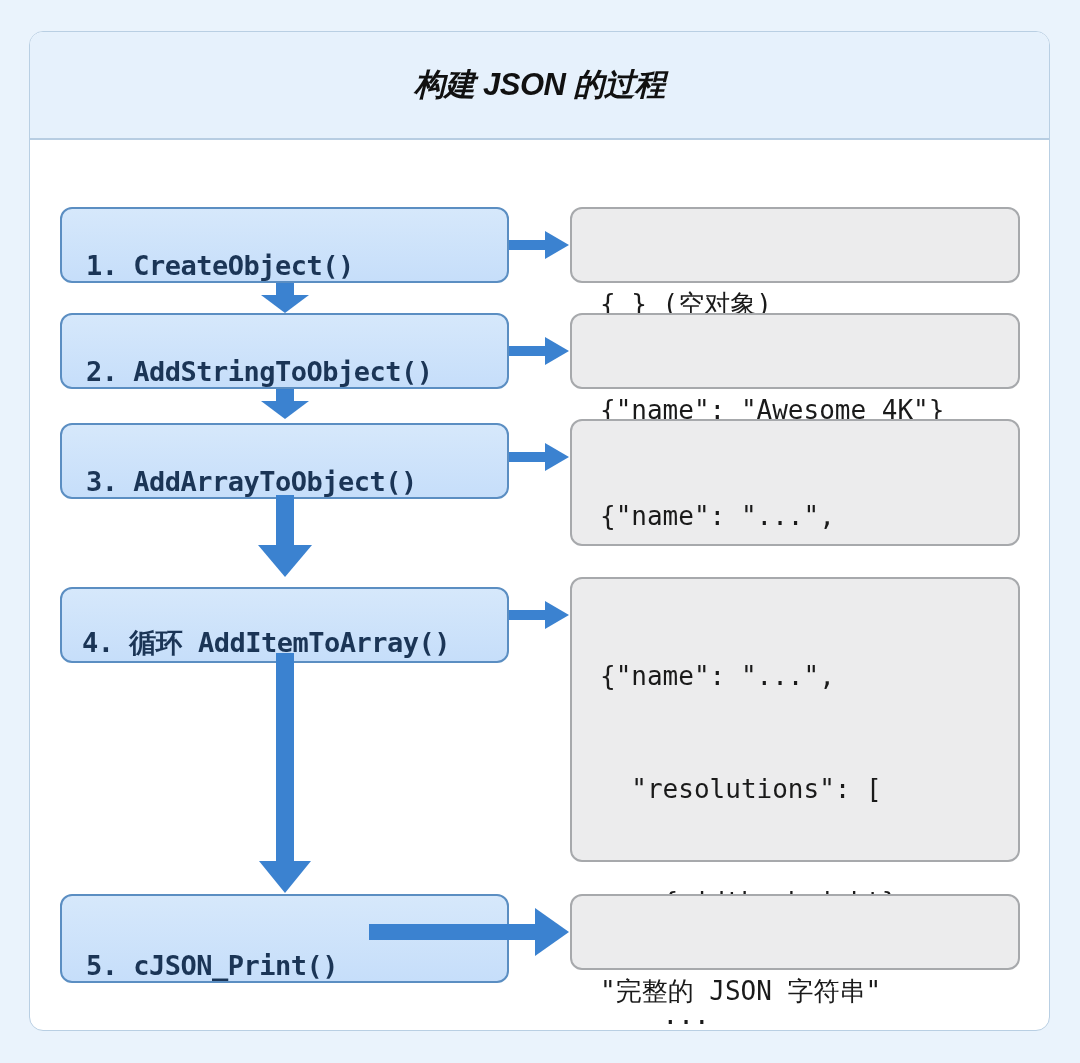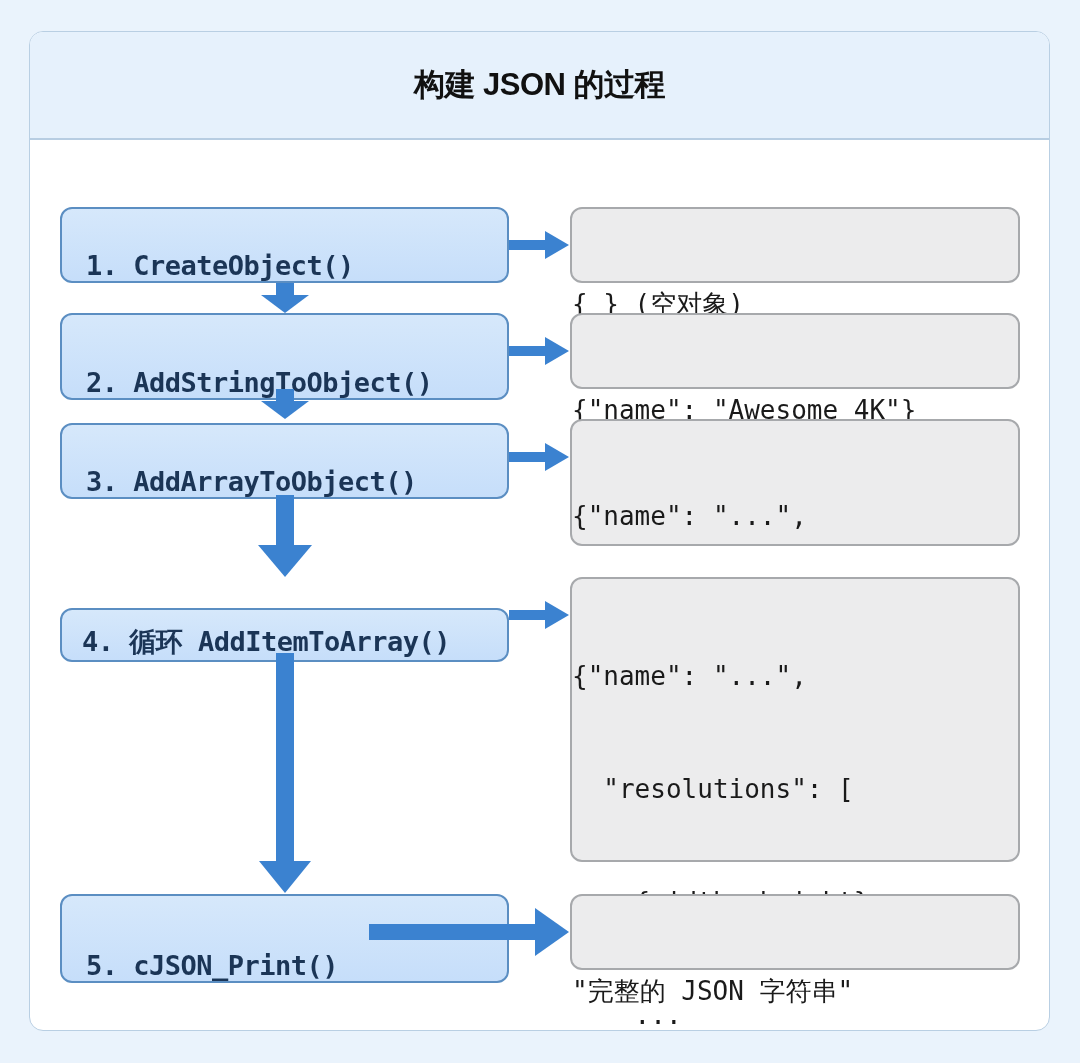--- a/index.html
+++ b/index.html
@@ -21,65 +21,67 @@
   .card-header {
     position:absolute; left:0; top:0; width:100%; height:106px;
     background:#e6f1fc;
     border-bottom:2px solid #b7cde2;
     display:flex; align-items:center; justify-content:center;
   }
   .title {
     font-family:"Liberation Sans", sans-serif;
     font-weight:bold; font-size:31px; color:#111;
     letter-spacing:-0.5px;
+    font-style:italic;
   }
   .step {
     position:absolute; left:60px; width:449px;
     background:linear-gradient(#d6e8fb, #c6defa);
     border:2px solid #5b8ec2;
     border-radius:12px;
     box-sizing:border-box;
     display:flex; align-items:flex-end;
     padding-left:24px;
     font-family:"DejaVu Sans Mono", monospace;
     font-weight:bold; font-size:27px; color:#1b3556;
     letter-spacing:-0.5px;
   }
   .result {
     position:absolute; left:570px; width:450px;
     background:#ececed;
     border:2px solid #a7a9ac;
     border-radius:12px;
     box-sizing:border-box;
+    padding-left:28px;
     font-family:"DejaVu Sans Mono", monospace;
     font-size:26px; color:#1a1a1a;
     white-space:pre;
   }
   .result .line { height:53px; line-height:53px; }
   svg.arrows { position:absolute; left:0; top:0; pointer-events:none; }
 </style>
 </head>
 <body>
 
 <div class="card">
   <div class="card-header">
     <span class="title">构建 JSON 的过程</span>
   </div>
 </div>
 
 <div class="step" style="top:207px;height:76px;">
   <span>1. CreateObject()</span>
 </div>
-<div class="step" style="top:313px;height:87px;">
+<div class="step" style="top:313px;height:76px;">
   <span>2. AddStringToObject()</span>
 </div>
 <div class="step" style="top:423px;height:76px;">
   <span>3. AddArrayToObject()</span>
 </div>
-<div class="step" style="top:608px;height:54px;padding-left:20px;">
+<div class="step" style="top:587px;height:76px;padding-left:20px;">
   <span>4. 循环 AddItemToArray()</span>
 </div>
 <div class="step" style="top:894px;height:89px;">
   <span>5. cJSON_Print()</span>
 </div>
 
 <div class="result" style="top:207px;height:76px;padding-top:9px;">
   <div class="line">{ } (空对象)</div>
 </div>
 <div class="result" style="top:313px;height:76px;padding-top:9px;">

